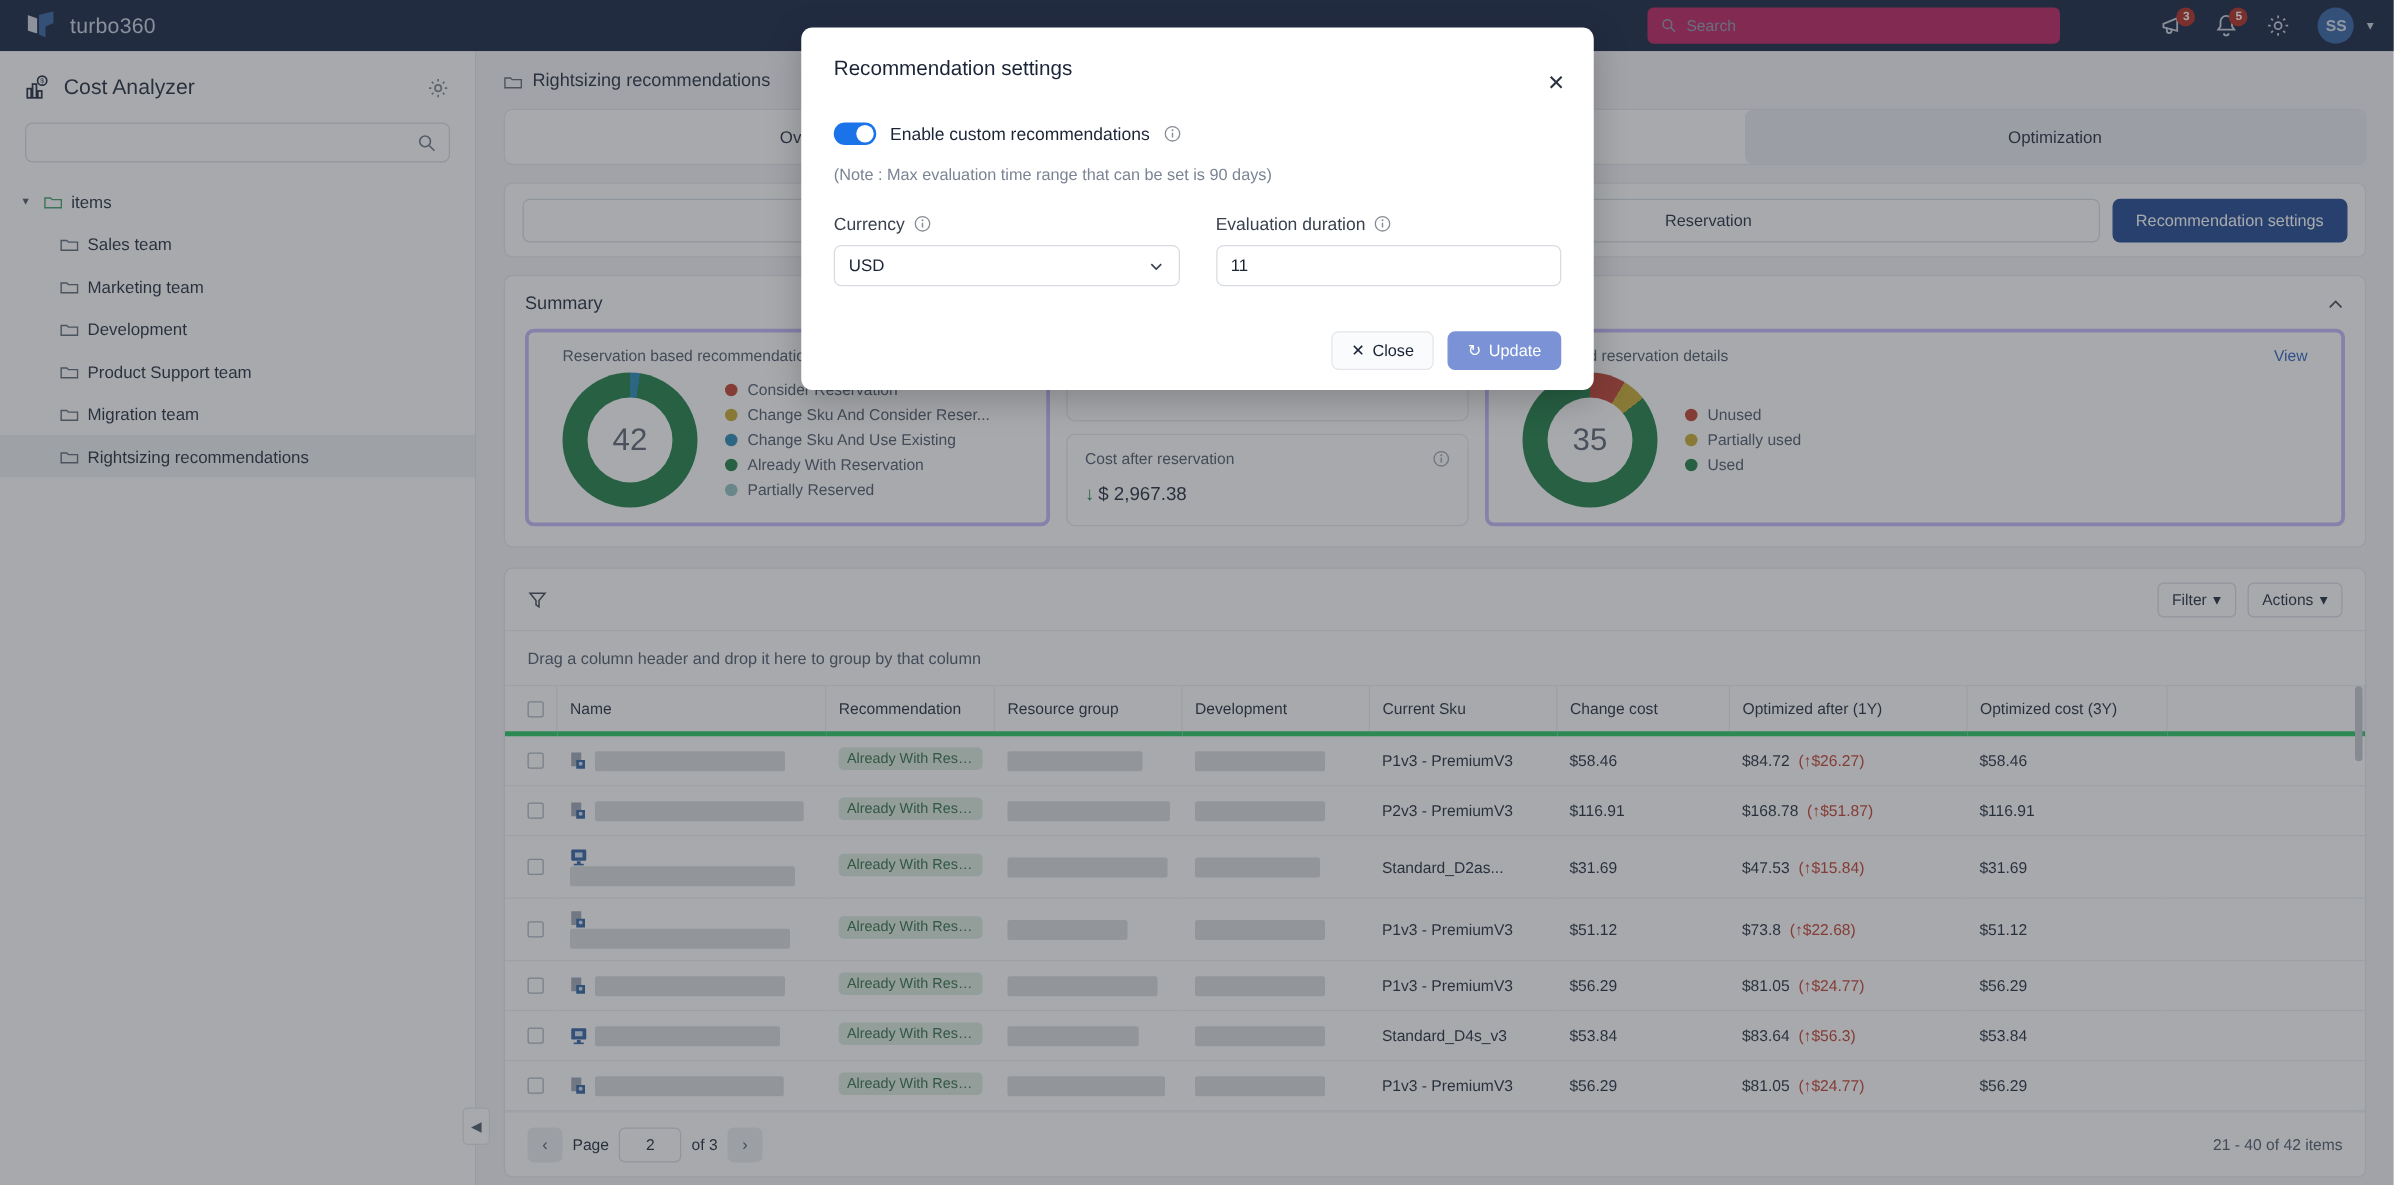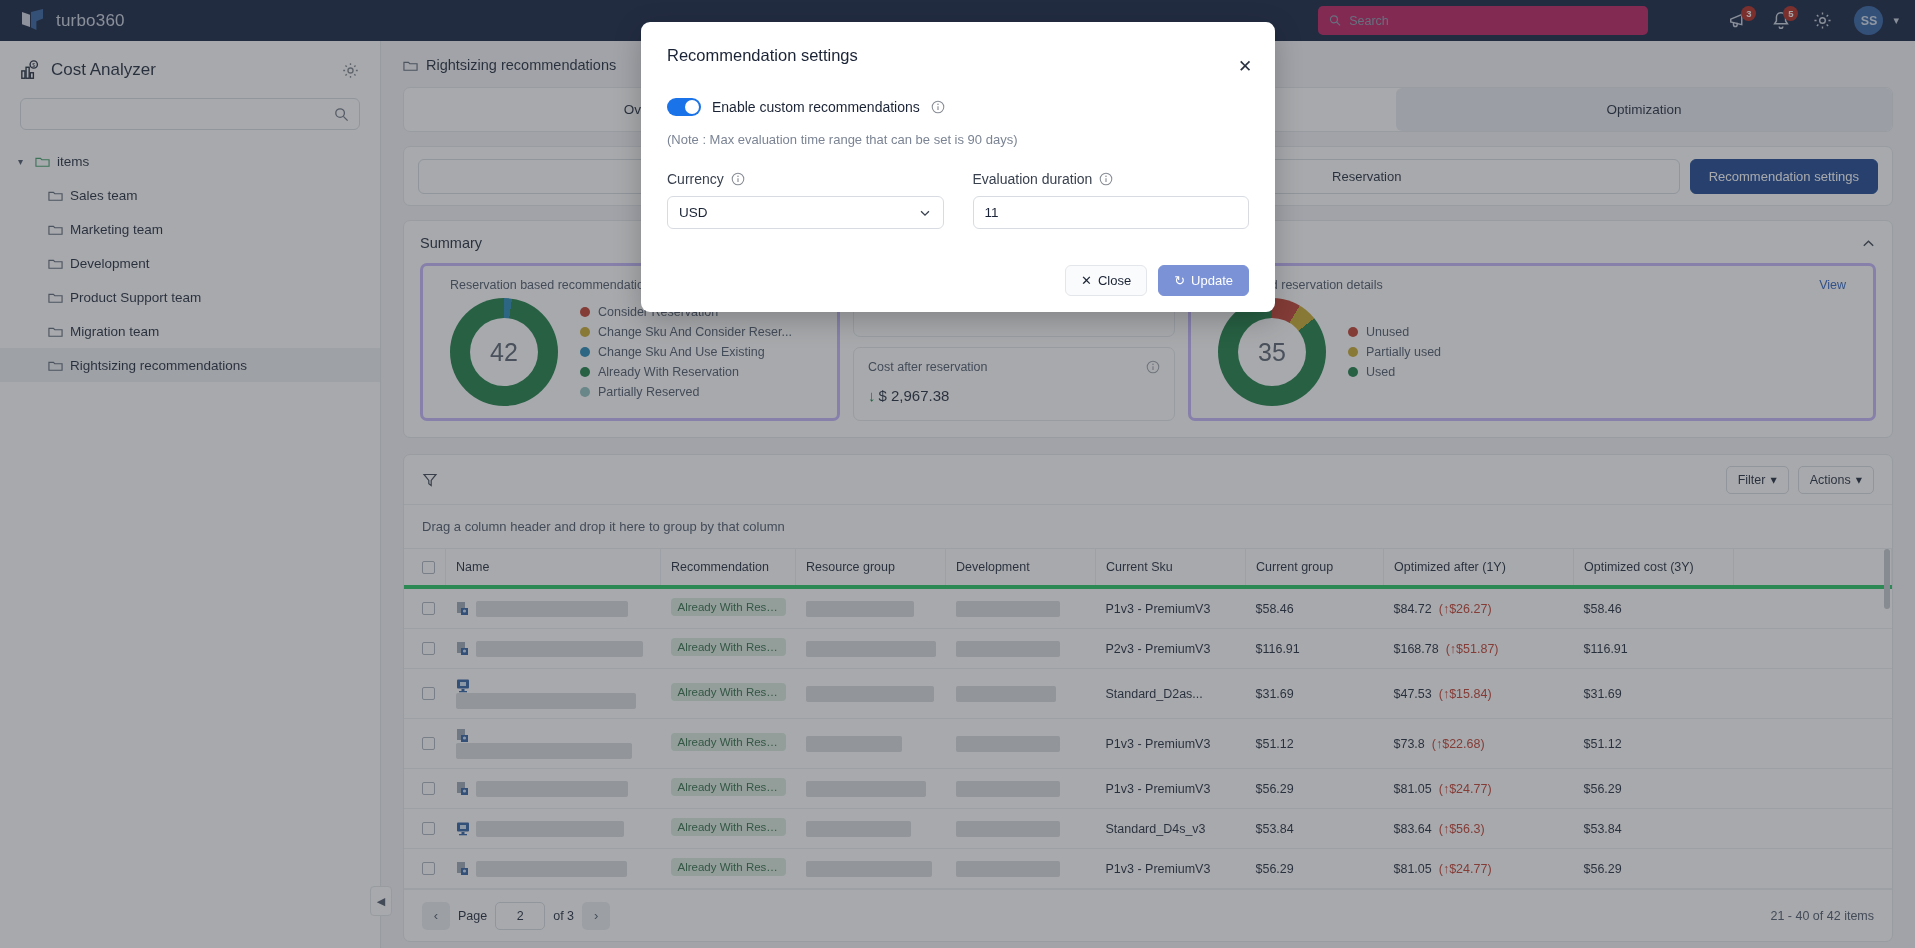--- a/index.html
+++ b/index.html
@@ -475,21 +475,21 @@
           <thead>
               <tr>
             <th class="cbcell">
               <span class="cb"></span>
                 </th>
             <th style="width:215px">Name</th>
             <th style="width:122px">Recommendation</th>
             <th style="width:150px">Resource group</th>
             <th style="width:150px">Development</th>
             <th style="width:150px">Current Sku</th>
-            <th style="width:138px">Current group</th>
+            <th style="width:138px">Change cost</th>
             <th style="width:190px">Optimized after (1Y)</th>
             <th style="width:160px">Optimized cost (3Y)</th>
             <th></th>
           </tr>
             </thead>
           <tbody id="tbody">
               <tr>
                 <td class="cbcell">
                   <span class="cb"></span>
                 </td>

